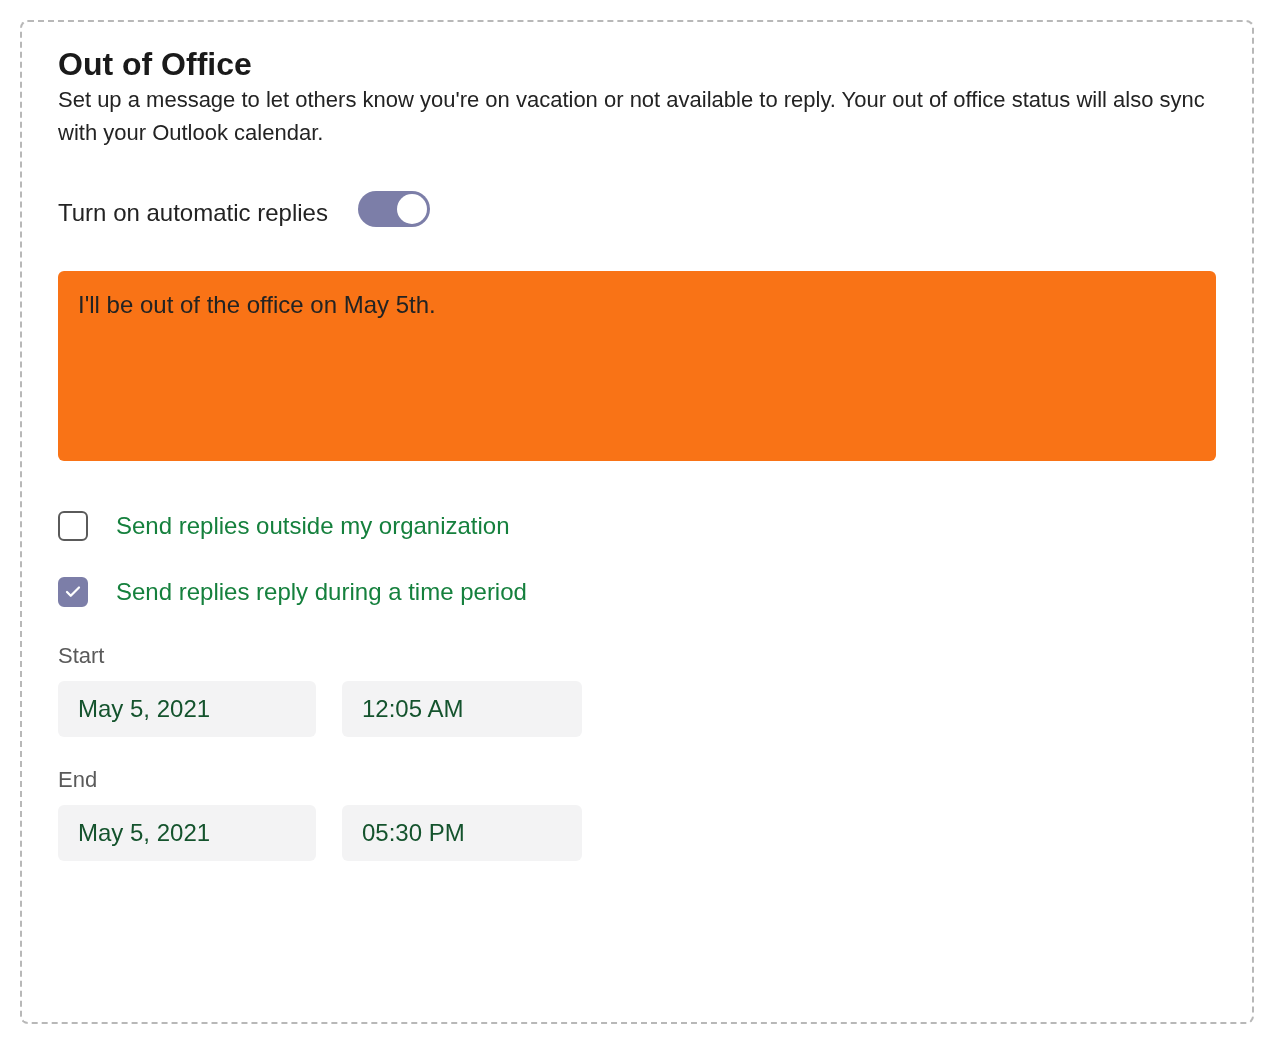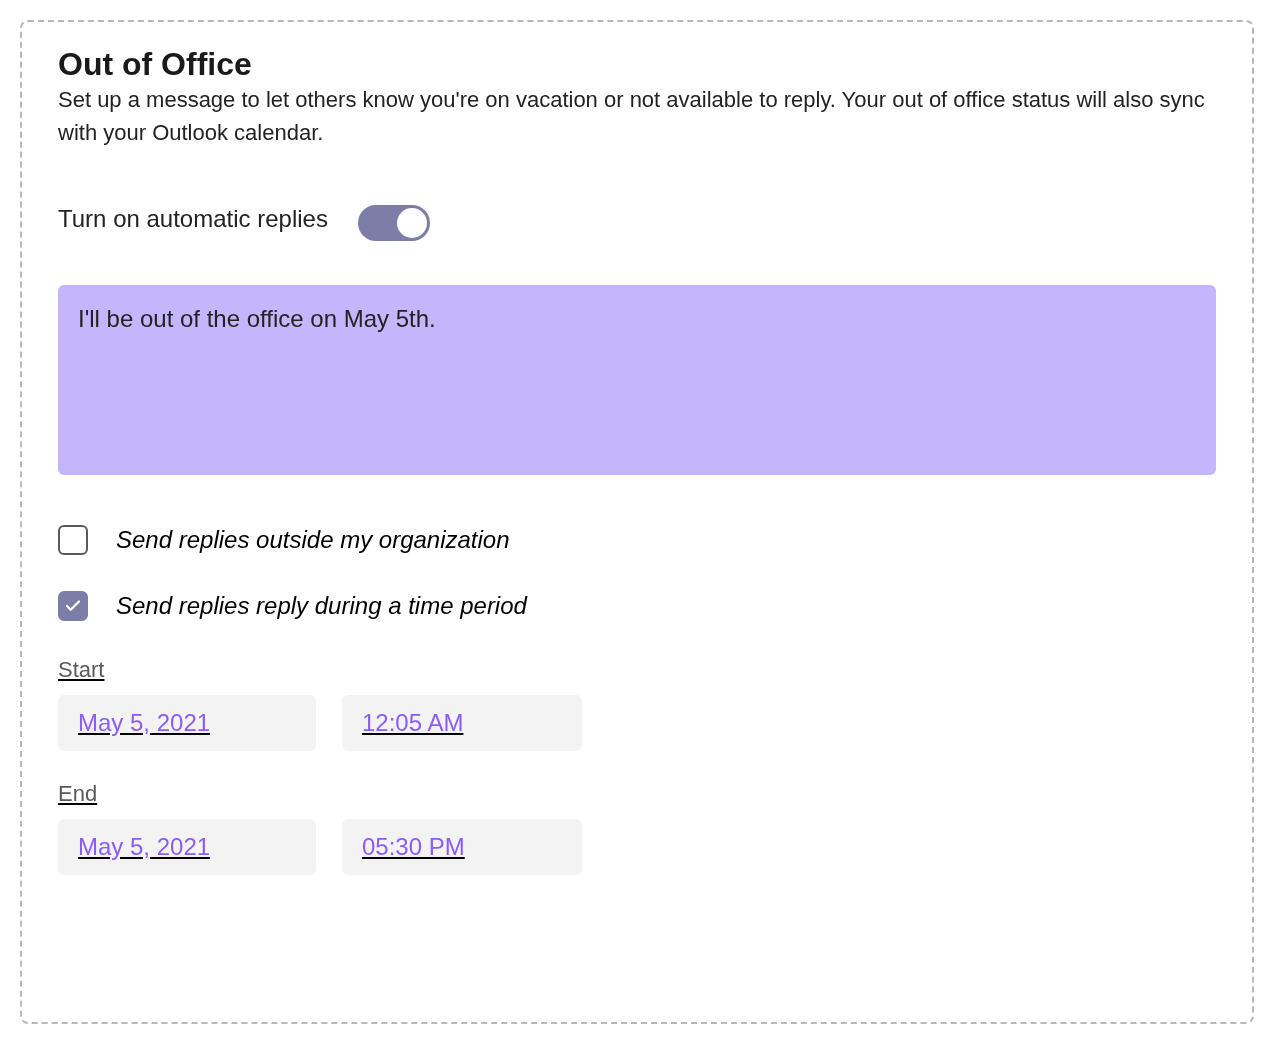--- a/index.html
+++ b/index.html
@@ -26,26 +26,26 @@
     .title {
       font-size: 32px;
       font-weight: 700;
       color: #1a1a1a;
     }
     
     .description {
       font-size: 22px;
       color: #232323;
       line-height: 1.5;
-      margin-bottom: 56px;
+      margin-bottom: 42px;
     }
     
     .toggle-row {
       display: flex;
-      align-items: flex-start;
+      align-items: flex-end;
       gap: 30px;
       margin-bottom: 44px;
     }
     
     .toggle-label {
       font-size: 24px;
       color: #232323;
     }
     
     .toggle-switch {
@@ -89,21 +89,21 @@
       justify-content: center;
       font-size: 14px;
       color: #5a5a5a;
       font-family: Georgia, serif;
       font-style: italic;
     }
     
     .message-textarea {
       width: 100%;
       height: 190px;
-      background: #c4b5fd;
+      background: #f97316;
       border: none;
       border-radius: 6px;
       padding: 20px 20px;
       font-size: 24px;
       color: #232323;
       font-family: inherit;
       resize: none;
       margin-bottom: 46px;
     }
     
@@ -131,28 +131,26 @@
       border-color: #7c7ea8;
     }
     
     .checkbox-box.checked svg {
       width: 18px;
       height: 18px;
     }
     
     .checkbox-label {
       font-size: 24px;
-      color: #000000;
-      cursor: pointer;
-      font-style: italic;
+      color: #15803d;
+      cursor: pointer;
     }
     
     .time-section {
       margin-top: 24px;
-      text-decoration: underline;
     }
     
     .time-heading {
       font-size: 22px;
       color: #5a5a5a;
       margin-bottom: 12px;
     }
     
     .time-inputs {
       display: flex;
@@ -160,21 +158,21 @@
       margin-bottom: 30px;
     }
     
     .time-field {
       background: #f3f3f4;
       border: none;
       border-radius: 6px;
       height: 56px;
       padding: 0 20px;
       font-size: 24px;
-      color: #8b5cf6;
+      color: #14532d;
       font-family: inherit;
       display: flex;
       align-items: center;
       cursor: pointer;
     }
     
     .date-field {
       width: 258px;
     }
     

